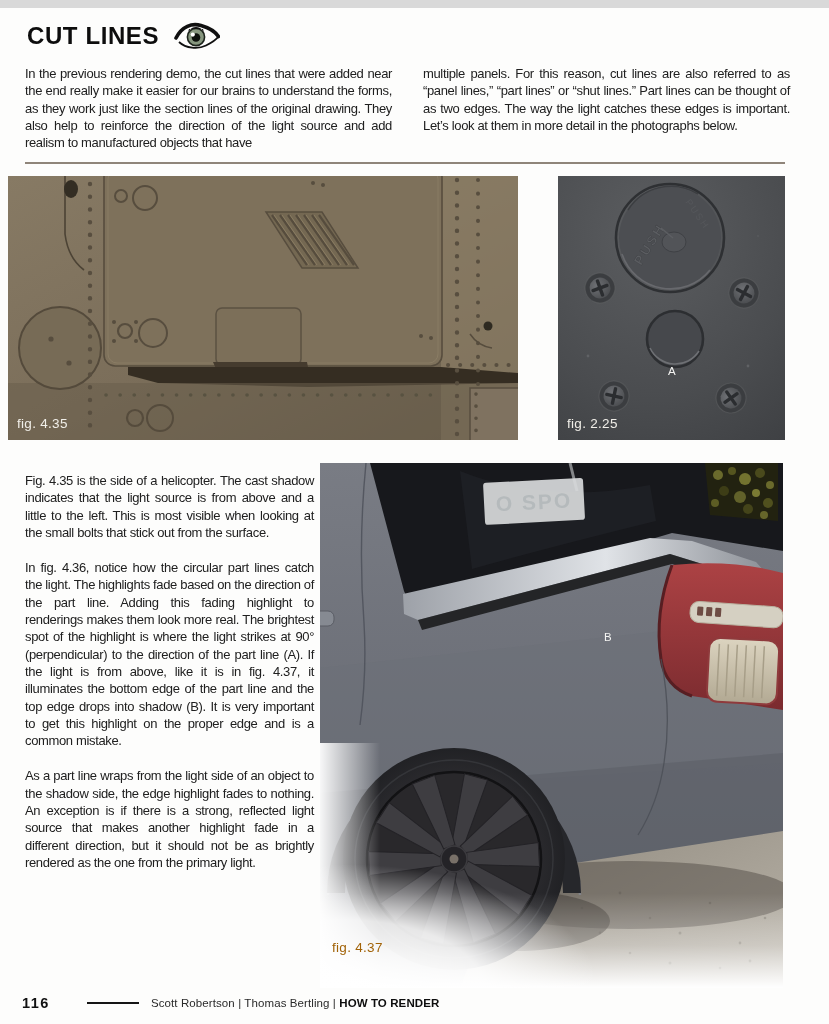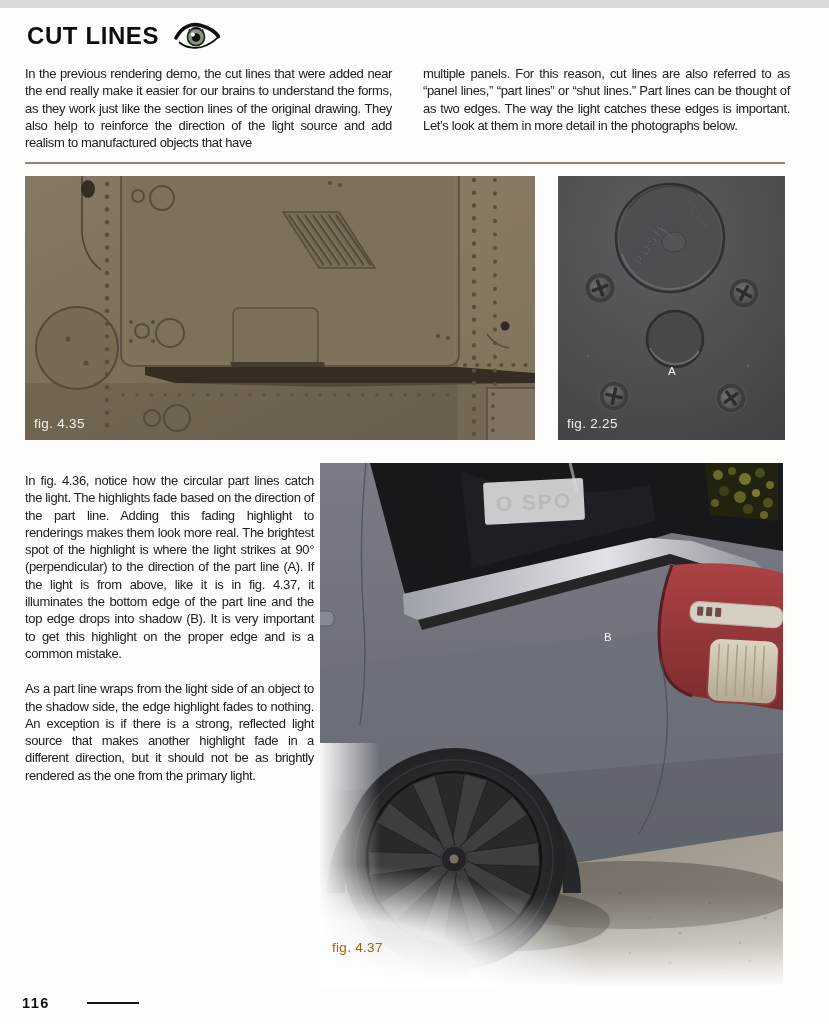--- a/index.html
+++ b/index.html
@@ -7,21 +7,21 @@
     position:relative; width:829px; height:1024px; margin:8px auto;
     background:#fdfdfc; overflow:hidden;
     font-family:"Liberation Sans", sans-serif; color:#1c1c1c;
   }
   .title-row {position:absolute; left:27px; top:13px; display:flex; align-items:center; gap:15px;}
   .page-title {font-size:24px; font-weight:bold; letter-spacing:0.6px; color:#0d0d0d;}
   .intro {position:absolute; left:25px; top:57px; width:765px; display:flex; gap:31px;}
   .intro .col {flex:1; font-size:13px; line-height:17.3px; text-align:justify; letter-spacing:-0.35px; color:#202020;}
   .rule {position:absolute; left:25px; top:154px; width:760px; height:2px; background:#8f857a;}
   .photo {position:absolute; margin:0; padding:0;}
-  #photo435 {left:25px; top:168px; width:510px; height:264px;}
+  #photo435 {left:8px; top:168px; width:510px; height:264px;}
   #photo436 {left:558px; top:168px; width:227px; height:264px;}
   #photo437 {left:320px; top:455px; width:463px; height:525px;}
   .photo svg {display:block; width:100%; height:100%;}
   .figlabel {position:absolute; left:9px; bottom:9px; color:#f1efe9; font-size:13.5px; letter-spacing:0.3px;}
   .marker {position:absolute; color:#f4f4f2; font-size:11.5px; letter-spacing:0.5px;}
   #markerA {left:110px; top:189px;}
   #markerB {left:284px; top:168px;}
   .bodycol {position:absolute; left:25px; top:464px; width:289px; font-size:13px; line-height:17.3px; text-align:justify; letter-spacing:-0.35px; color:#202020;}
   .bodycol p {margin:0 0 18px 0;}
   .fig437-label {position:absolute; left:332px; top:932px; color:#a16207; font-size:13.5px; letter-spacing:0.3px;}
@@ -174,20 +174,21 @@
       <use href="#screw" transform="translate(42,112) rotate(-20)"></use>
       <use href="#screw" transform="translate(186,117) rotate(28)"></use>
       <use href="#screw" transform="translate(56,220) rotate(12)"></use>
       <use href="#screw" transform="translate(173,222) rotate(-35)"></use>
     </svg>
     <span class="marker" id="markerA">A</span>
     <figcaption class="figlabel">fig. 2.25</figcaption>
   </figure>
 
   <div class="bodycol">
+    <p>Fig. 4.35 is the side of a helicopter. The cast shadow indicates that the light source is from above and a little to the left. This is most visible when looking at the small bolts that stick out from the surface.</p>
     <p>In fig. 4.36, notice how the circular part lines catch the light. The highlights fade based on the direction of the part line. Adding this fading highlight to renderings makes them look more real. The brightest spot of the highlight is where the light strikes at 90° (perpendicular) to the direction of the part line (A). If the light is from above, like it is in fig. 4.37, it illuminates the bottom edge of the part line and the top edge drops into shadow (B). It is very important to get this highlight on the proper edge and is a common mistake.</p>
     <p>As a part line wraps from the light side of an object to the shadow side, the edge highlight fades to nothing. An exception is if there is a strong, reflected light source that makes another highlight fade in a different direction, but it should not be as brightly rendered as the one from the primary light.</p>
   </div>
 
   <figure class="photo" id="photo437">
     <svg viewBox="0 0 463 525" preserveAspectRatio="none">
       <defs>
         <linearGradient id="gBody" x1="0" y1="0" x2="0" y2="1">
           <stop offset="0" stop-color="#797c84"></stop>
           <stop offset="1" stop-color="#5e616a"></stop>
@@ -338,15 +339,19 @@
       <rect x="0" y="300" width="463" height="225" fill="url(#gCorner)"></rect>
     </svg>
     <span class="marker" id="markerB">B</span>
   </figure>
 
   <span class="fig437-label">fig. 4.37</span>
 
   <div class="footer">
     <span class="pn">116</span>
     <span class="fline"></span>
+    <span class="authors">
+      <span>Scott Robertson | Thomas Bertling |</span>
+      <span class="book">HOW TO RENDER</span>
+    </span>
   </div>
 
 </div>
 
 </body></html>

